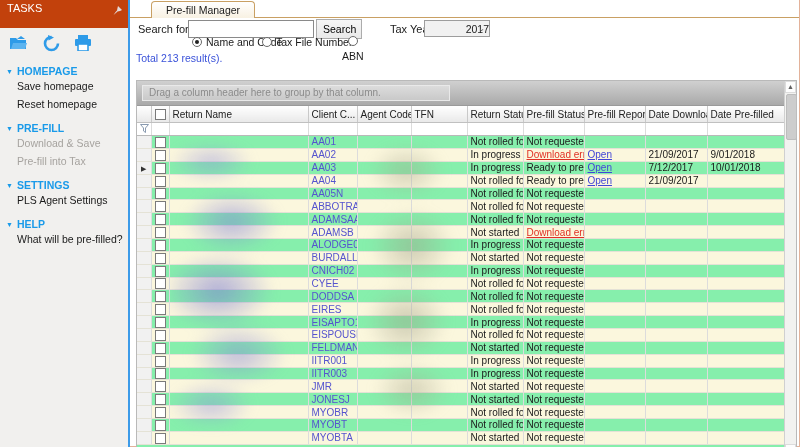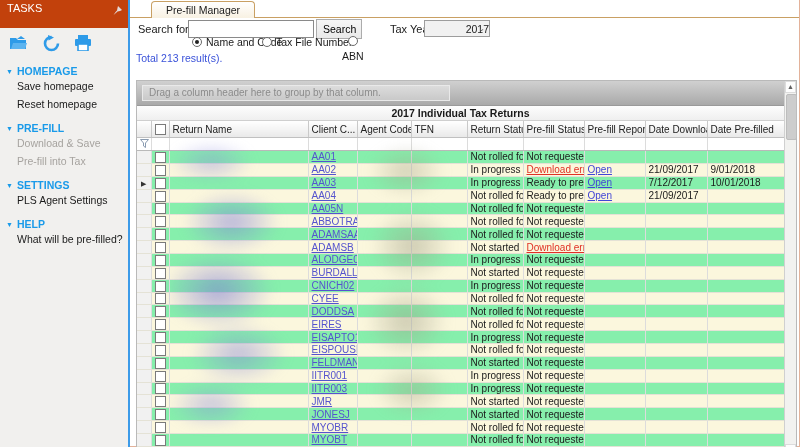--- a/index.html
+++ b/index.html
@@ -51,21 +51,21 @@
   table.res{border-collapse:collapse;table-layout:fixed;width:647px;font-size:10px;}
   table.res th{background:linear-gradient(#ffffff,#e9e9e9);border-right:1px solid #c9c9c9;border-bottom:1px solid #c0c0c0;
     font-weight:normal;color:#222;text-align:left;padding:0 3px;height:16px;white-space:nowrap;overflow:hidden;}
   table.res td{border-right:1px solid #dcdcdc;border-bottom:1px solid #e4e2d6;padding:0 3px;height:11.3px;
     white-space:nowrap;overflow:hidden;line-height:11px;}
   tr.filter td{height:12px;background:#fff;border-bottom:1px solid #b9b9b9;}
   td.ind,th.ind{background:#f1f1f1;border-right:1px solid #c4c4c4;padding:0 1px;text-align:center;}
   tr.alt td{background:#fbf7dd;}
   tr.alt td.ind{background:#f1f1f1;}
   .cb{display:inline-block;width:9px;height:9px;border:1px solid #7a7a7a;background:#fff;vertical-align:middle;}
-  a.code{color:#5553ce;text-decoration:underline;cursor:pointer;}
+  a.code{color:#5553ce;cursor:pointer;}
   a.open{color:#4245d6;text-decoration:underline;cursor:pointer;}
   .err{color:#e03024;text-decoration:underline;}
   .rowarrow{font-size:7px;color:#333;}
 
   
   .vscroll{position:absolute;right:0;top:0;bottom:0;width:12px;background:#f2f2f0;border-left:1px solid #d0d0d0;box-sizing:border-box;}
   .varrow{position:absolute;left:0;width:11px;height:12px;background:#fdfdfd;border:1px solid #dcdcdc;box-sizing:border-box;
     color:#606060;font-size:7px;text-align:center;line-height:10px;cursor:pointer;}
   .varrow.up{top:0;}
   .varrow.down{bottom:0;}
@@ -185,21 +185,20 @@
       </span>
     </div>
 
     <div class="total">Total 213 result(s).</div>
 
     <div class="grid">
       <div class="grid-content">
         <div class="groupbar">
           <div class="grouphint">Drag a column header here to group by that column.</div>
         </div>
-        <div class="caption">2017 Individual Tax Returns</div>
 
         <table class="res">
           <colgroup>
             <col style="width:14px">
               <col style="width:18px">
               <col style="width:139px">
               <col style="width:49px">
             <col style="width:54px">
               <col style="width:56px">
               <col style="width:56px">

